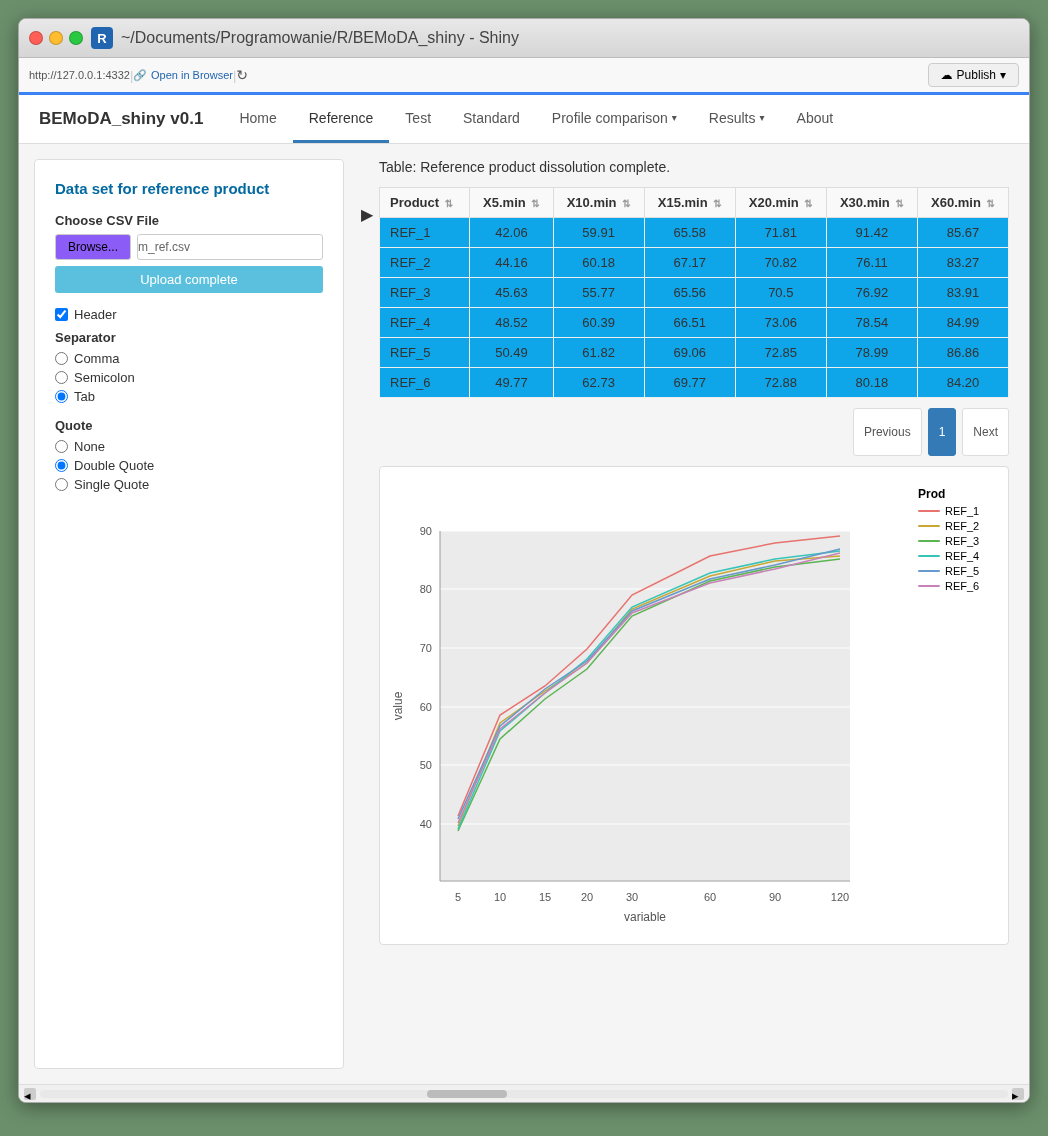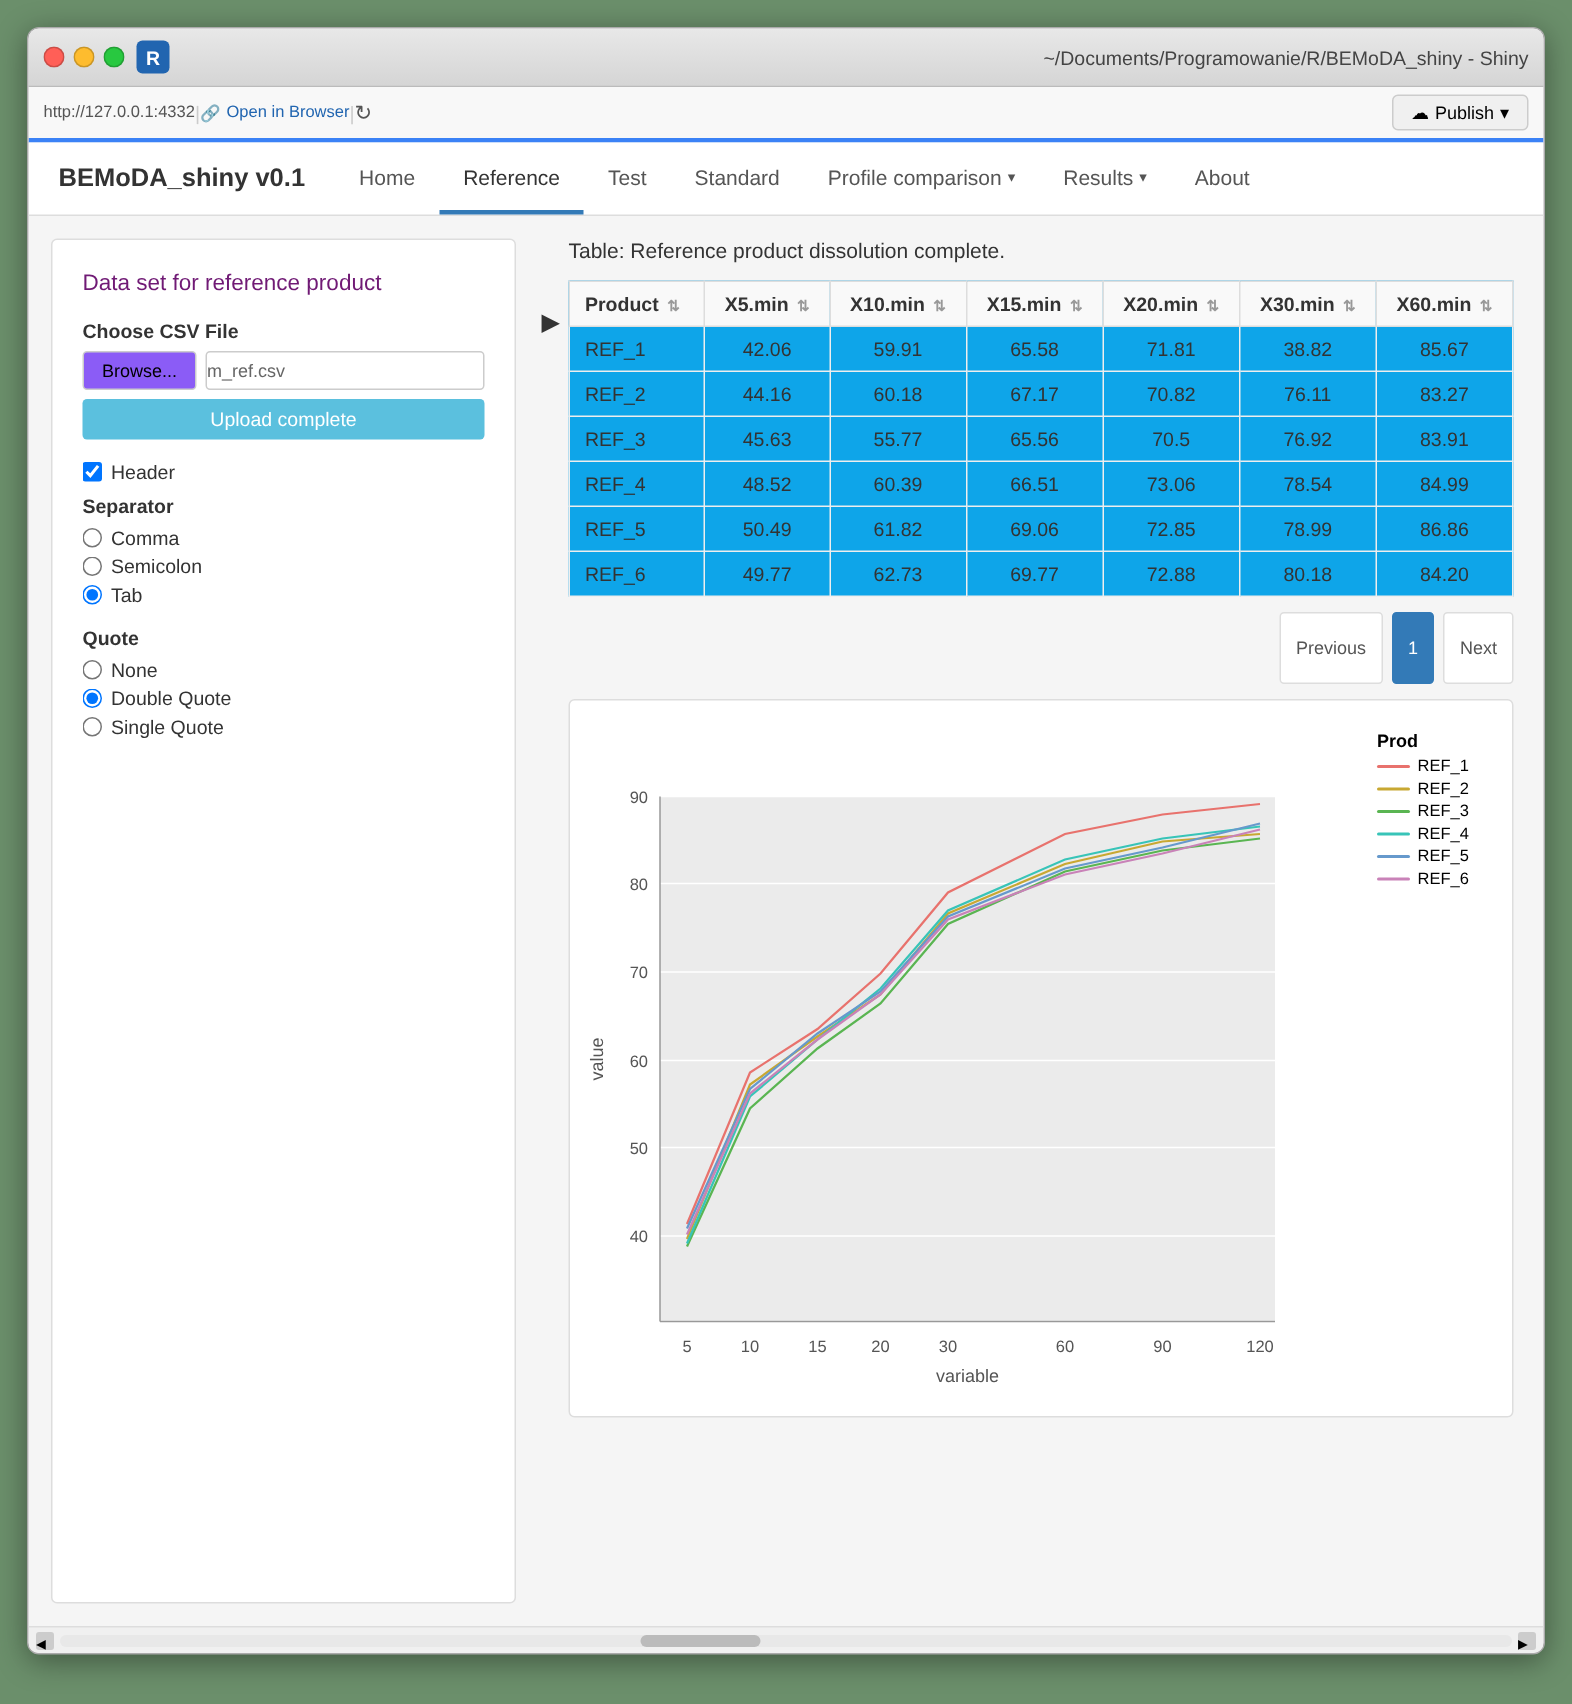--- a/index.html
+++ b/index.html
@@ -37,22 +37,22 @@
       width: 14px; height: 14px;
       border-radius: 50%;
       border: 1px solid rgba(0,0,0,0.2);
       cursor: pointer;
     }
     .title-btn.close { background: #ff5f57; }
     .title-btn.min { background: #febc2e; }
     .title-btn.max { background: #28c840; }
     .title-text {
       flex: 1;
-      text-align: right;
-      font-size: 13px;
+      text-align: left;
+      font-size: 16px;
       color: #444;
     }
     .r-icon {
       width: 22px; height: 22px;
       background: #2165b0;
       border-radius: 4px;
       color: white;
       font-weight: bold;
       font-size: 13px;
       display: flex; align-items: center; justify-content: center;
@@ -127,22 +127,22 @@
       min-width: 310px;
       background: white;
       border-right: 1px solid #ddd;
       padding: 20px;
       margin: 15px;
       border: 1px solid #ddd;
       border-radius: 4px;
     }
     .sidebar h3 {
       font-size: 15px;
-      font-weight: normal;
-      color: #701a75;
+      font-weight: bold;
+      color: #0369a1;
       margin-bottom: 16px;
     }
     .form-group {
       margin-bottom: 14px;
     }
     .form-label {
       font-size: 13px;
       color: #333;
       margin-bottom: 6px;
       display: block;
@@ -442,21 +442,21 @@
               </th>
             </tr>
           </thead>
           <tbody id="table-body">
           <tr>
                 <td>REF_1</td>
                 <td>42.06</td>
                 <td>59.91</td>
                 <td>65.58</td>
                 <td>71.81</td>
-                <td>38.82</td>
+                <td>91.42</td>
                 <td>85.67</td>
               </tr>
               <tr>
                 <td>REF_2</td>
                 <td>44.16</td>
                 <td>60.18</td>
                 <td>67.17</td>
                 <td>70.82</td>
                 <td>76.11</td>
                 <td>83.27</td>

